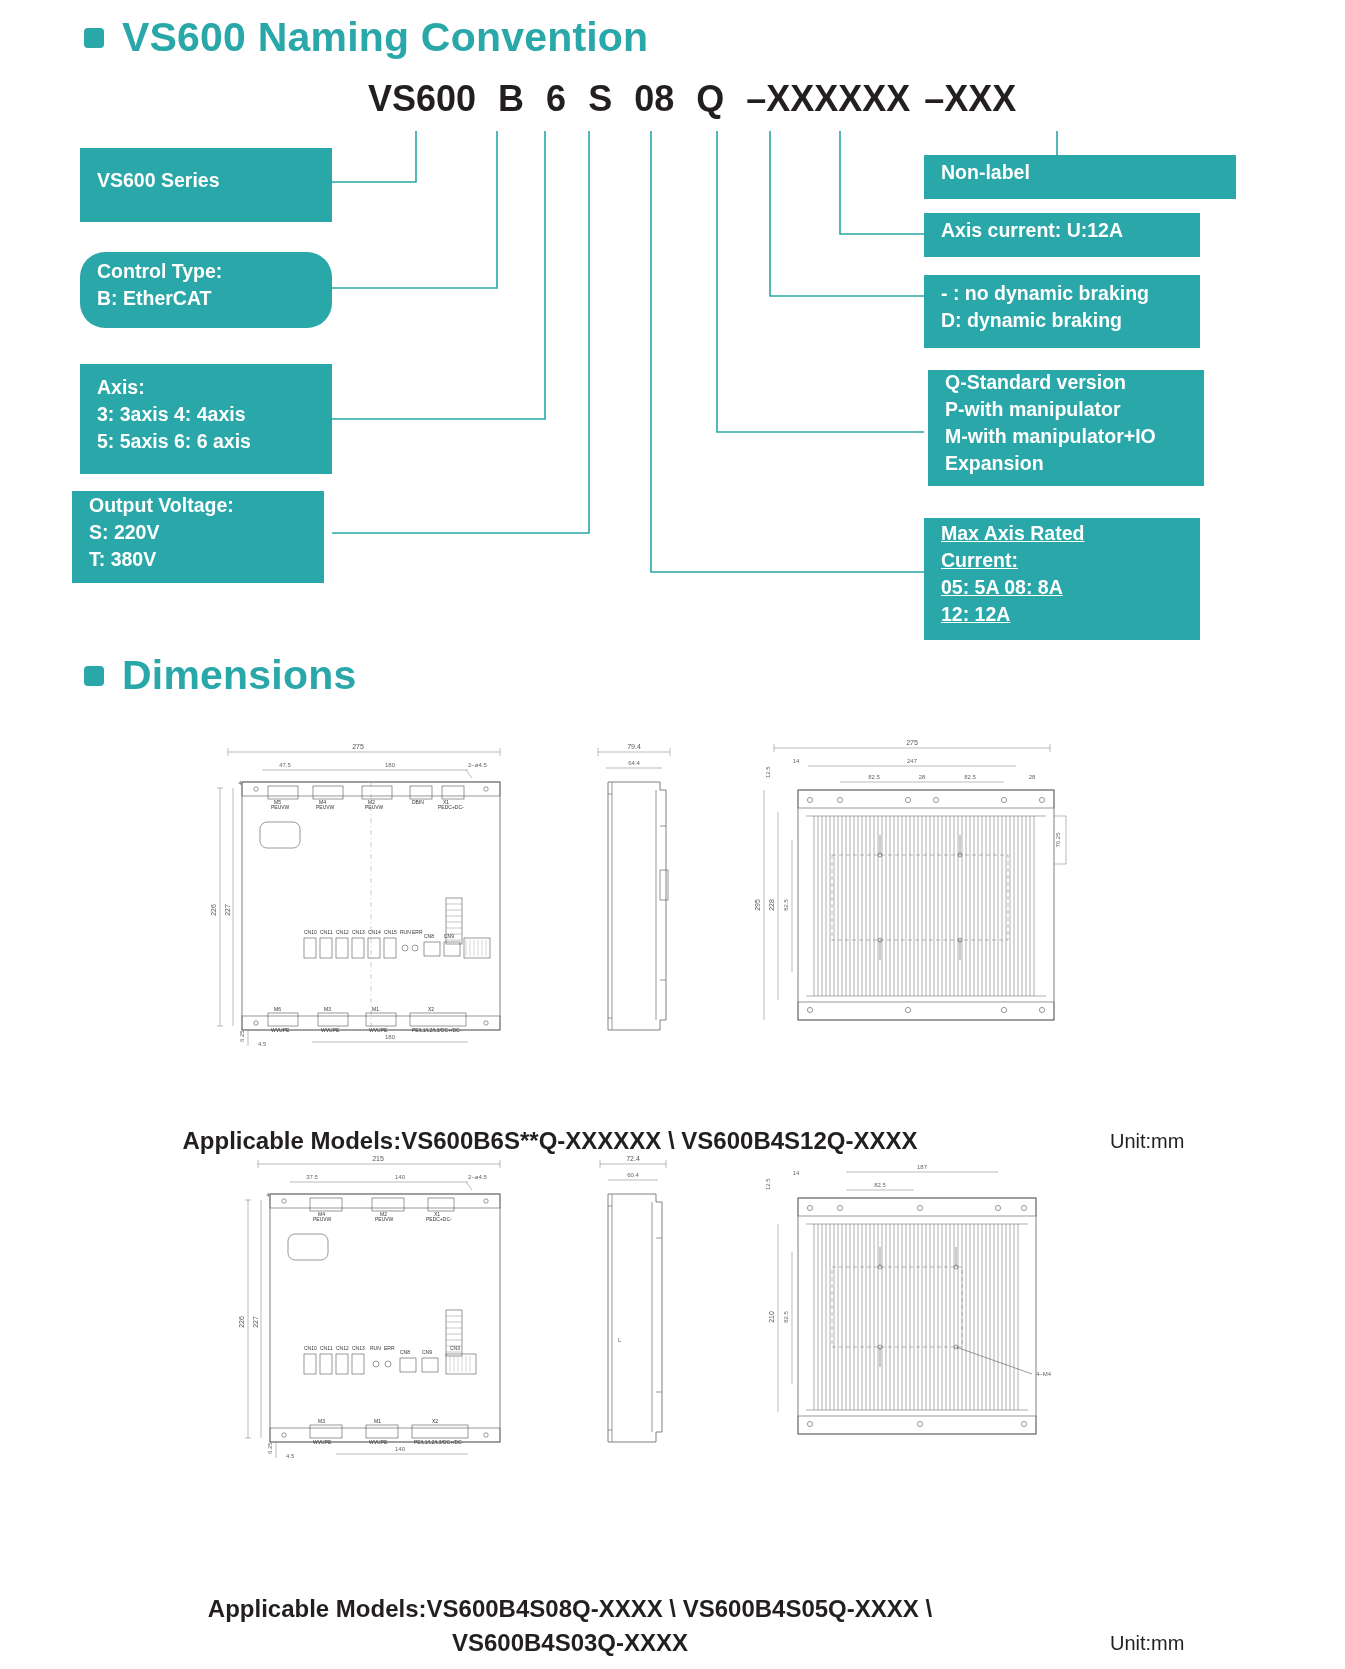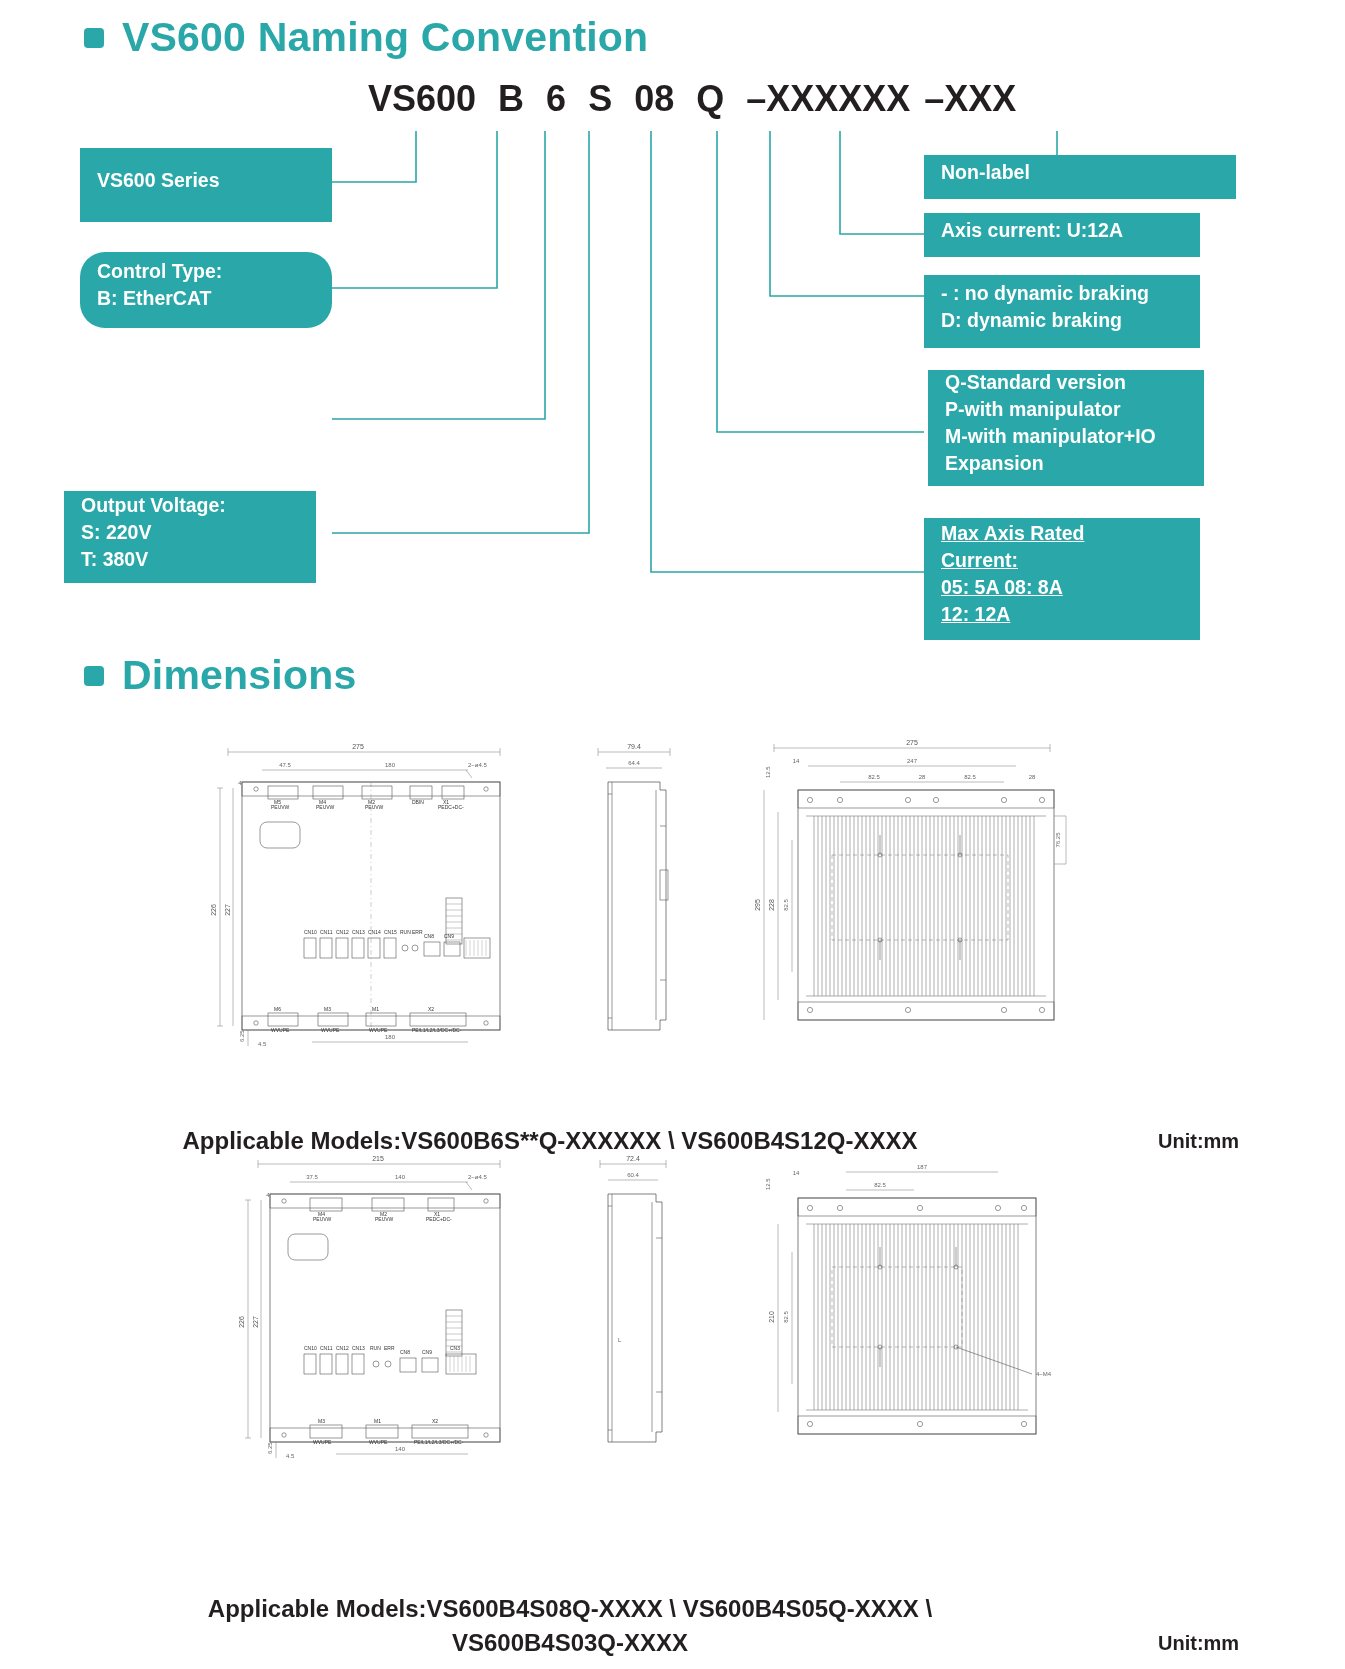--- a/index.html
+++ b/index.html
@@ -58,21 +58,21 @@
 
   
   .figwrap{position:absolute;}
   .caption{
     position:absolute;
     font-size:24px;font-weight:bold;color:#231f20;
     text-align:center;white-space:pre-line;line-height:34px;
   }
   .unit{
     position:absolute;
-    font-size:20px;font-weight:bold;color:#231f20;margin-left:48px;
+    font-size:20px;font-weight:normal;color:#231f20;
   }
   svg{display:block;}
   .ln2{stroke:#555;stroke-width:.6;fill:none;}
   .dim{stroke:#777;stroke-width:.5;fill:none;}
   .dimtxt{font-family:"Liberation Sans",sans-serif;font-size:7px;fill:#555;}
   .dimtxt-s{font-family:"Liberation Sans",sans-serif;font-size:6px;fill:#666;}
   .prt{stroke:#4a4a4a;stroke-width:.7;fill:#ffffff;}
   .fin{stroke:#6a6a6a;stroke-width:.55;fill:none;}
   .lbl{font-family:"Liberation Sans",sans-serif;font-size:5px;fill:#333;}
 </style>
@@ -111,22 +111,25 @@
 
       <path d="M1057,131 L1057,155"></path>
     </g>
   </svg>
 
   <div class="tealbox center-v" style="left:80px;top:148px;width:252px;height:74px;">VS600 Series</div>
 
   <div class="tealbox center-v" style="left:80px;top:252px;width:252px;height:76px;border-radius:25px;">Control Type:
 B: EtherCAT</div>
 
-
-  <div class="tealbox center-v" style="left:64px;top:491px;width:252px;height:92px;">Output Voltage:
+  <div class="tealbox center-v" style="left:80px;top:364px;width:252px;height:110px;">Axis:
+3: 3axis     4: 4axis
+5: 5axis     6: 6 axis</div>
+
+  <div class="tealbox center-v" style="left:72px;top:491px;width:252px;height:92px;">Output Voltage:
 S:  220V
 T:  380V</div>
 
   <div class="tealbox center-v" style="left:924px;top:155px;width:312px;height:44px;">Non-label</div>
 
   <div class="tealbox center-v" style="left:924px;top:213px;width:276px;height:44px;">Axis current:   U:12A</div>
 
   <div class="tealbox center-v" style="left:924px;top:275px;width:276px;height:73px;">- :  no dynamic braking
 D: dynamic braking</div>
 

